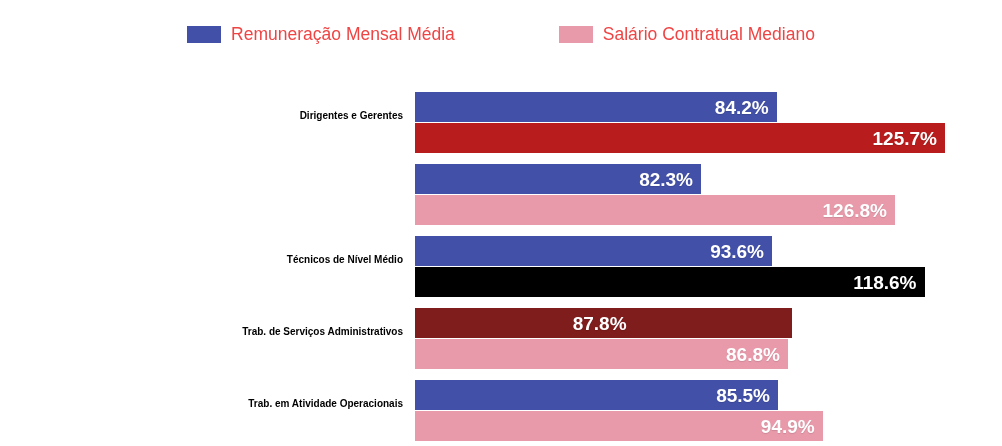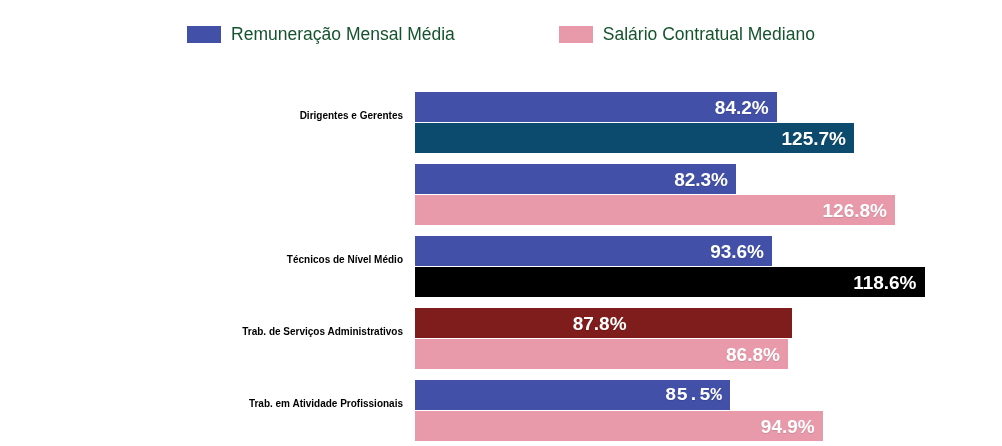--- a/index.html
+++ b/index.html
@@ -35,21 +35,21 @@
     align-items: center;
     gap: 10px;
   }
   .legend-swatch {
     width: 34px;
     height: 17px;
     display: block;
   }
   .legend-label {
     font-size: 17.5px;
-    color: #14532d;
+    color: #ef4444;
     white-space: nowrap;
     line-height: 1;
   }
 
   
   .plot {
     position: absolute;
     top: 84px;
     left: 0;
     width: 1002px;
@@ -120,29 +120,29 @@
   </div>
 
   <div class="plot">
 
     <div class="group">
       <div class="cat-label">Dirigentes e Gerentes</div>
       <div class="bars">
         <div class="bar first" style="width: 361.748px; background: rgb(66, 80, 168);">
           <span class="bar-value">84.2%</span>
         </div>
-        <div class="bar" style="width: 439px; background: #0c4a6e;">
+        <div class="bar" style="width: 530px; background: #b91c1c;">
           <span class="bar-value">125.7%</span>
         </div>
       </div>
     </div>
 
     <div class="group">
       <div class="bars">
-        <div class="bar first" style="width: 321px; background: rgb(66, 80, 168);">
+        <div class="bar first" style="width: 286px; background: rgb(66, 80, 168);">
           <span class="bar-value">82.3%</span>
         </div>
         <div class="bar" style="width: 480px; background: rgb(232, 154, 170);">
           <span class="bar-value">126.8%</span>
         </div>
       </div>
     </div>
 
     <div class="group">
       <div class="cat-label">Técnicos de Nível Médio</div>
@@ -162,23 +162,23 @@
         <div class="bar first" style="width: 377.215px; background: #7f1d1d; justify-content: center;">
           <span class="bar-value">87.8%</span>
         </div>
         <div class="bar" style="width: 372.919px; background: rgb(232, 154, 170);">
           <span class="bar-value">86.8%</span>
         </div>
       </div>
     </div>
 
     <div class="group">
-      <div class="cat-label">Trab. em Atividade Profissionais</div>
+      <div class="cat-label">Trab. em Atividade Operacionais</div>
       <div class="bars">
-        <div class="bar first" style="width: 315px; background: rgb(66, 80, 168); font-family: Liberation Mono, monospace;">
+        <div class="bar first" style="width: 363px; background: rgb(66, 80, 168);">
           <span class="bar-value">85.5%</span>
         </div>
         <div class="bar" style="width: 407.719px; background: rgb(232, 154, 170);">
           <span class="bar-value">94.9%</span>
         </div>
       </div>
     </div>
 
   </div>
 </div>

